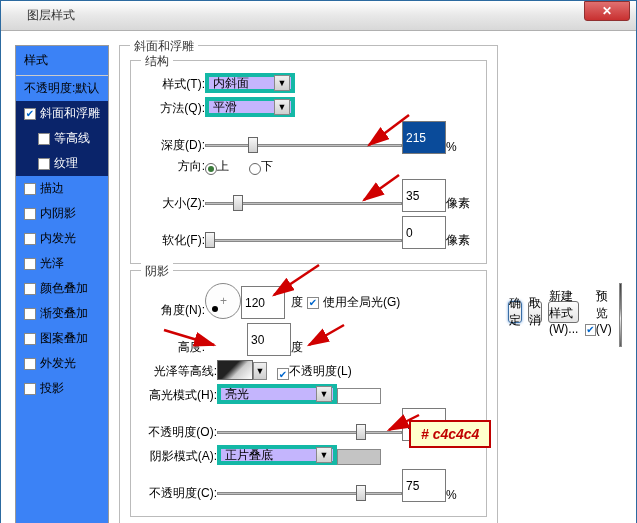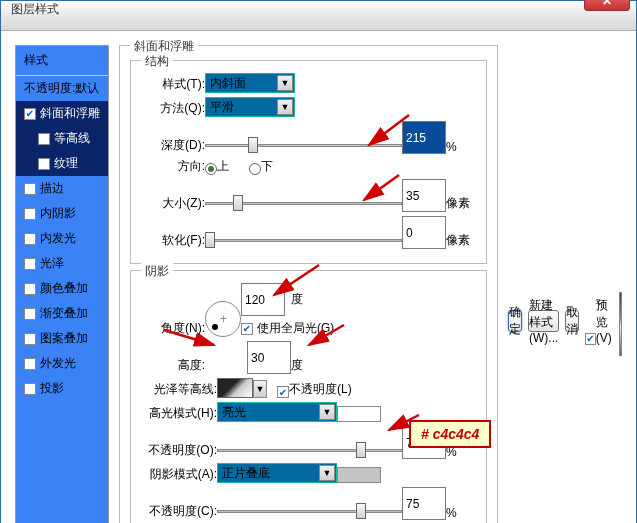--- a/index.html
+++ b/index.html
@@ -1,33 +1,33 @@
 <!DOCTYPE html>
 <html><head>
 <meta charset="utf-8">
 <style>
 *{box-sizing:border-box;margin:0;padding:0;font-family:"Microsoft YaHei",SimSun,sans-serif;font-size:12px}
 body{background:#fff}
 .window{width:637px;border:1px solid #2c6aa0;background:#fff}
-.titlebar{height:30px;background:linear-gradient(#fff,#e8e8e8,#d8d8d8);border-bottom:1px solid #b0b0b0;display:flex;align-items:flex-start;padding:0 0 0 10px}
+.titlebar{height:30px;background:linear-gradient(#fff,#e8e8e8,#d8d8d8);border-bottom:1px solid #b0b0b0;display:flex;align-items:center;padding:0 0 0 26px}
 .titlebar-title{flex:1;color:#333}
 .close-btn{width:46px;height:20px;background:linear-gradient(#e07070,#c83030);color:#fff;display:flex;align-items:center;justify-content:center;border:1px solid #903030;border-radius:0 0 3px 3px;margin-right:6px;margin-top:-10px;font-weight:bold;cursor:pointer}
 .content{display:flex;padding:14px;gap:10px;background:#fff}
 .sidebar{width:94px;border:1px solid #999;background:#3b82f6}
 .sidebar-head{padding:6px 8px;border-bottom:1px solid #ccc}
 .sidebar-item{padding:4px 8px;display:flex;align-items:center;gap:4px}
 .sidebar-item.selected{background:#0a246a;color:#fff}
 .sidebar-item.sub{padding-left:22px}
 .chk{width:12px;height:12px;border:1px solid #888;background:#fff;display:inline-flex;align-items:center;justify-content:center;font-size:10px;color:#0066cc}
 .main{flex:1}
 .fieldset{border:1px solid #bbb;padding:8px 10px 10px;margin-bottom:6px;position:relative}
 .legend{position:absolute;top:-8px;left:10px;background:#fff;padding:0 4px;color:#333}
 .row{display:flex;align-items:flex-end;margin:4px 0;}
 .lbl{width:64px;text-align:right;color:#000}
-.select{border:1px solid #14b8a6;height:20px;padding:0 4px;background:#0369a1;display:flex;align-items:center;justify-content:space-between;min-width:80px}
+.select{border:4px solid #14b8a6;height:20px;padding:0 4px;background:#c4b5fd;display:flex;align-items:center;justify-content:space-between;min-width:80px}
 .select .arr{width:16px;height:16px;background:linear-gradient(#f0f0f0,#d0d0d0);border:1px solid #888;display:flex;align-items:center;justify-content:center;font-size:9px;margin-right:-3px}
 .slider{flex:1;height:18px;position:relative;display:flex;align-items:center}
 .slider-track{height:3px;background:#c0c0c0;border:1px solid #888;flex:1}
 .slider-thumb{position:absolute;width:10px;height:16px;background:linear-gradient(#f8f8f8,#d0d0d0);border:1px solid #666;top:1px}
 .numbox{width:44px;height:33px;border:1px solid #7a7a7a;padding:0 3px;background:#fff}
 .numbox.hl{background:#0a4b9a;color:#fff}
 .unit{width:30px}
 .radio{width:12px;height:12px;border:1px solid #666;border-radius:50%;display:inline-flex;align-items:center;justify-content:center;background:#fff}
 .radio.on::after{content:"";width:6px;height:6px;background:#3a7a3a;border-radius:50%}
 .angle-circle{width:36px;height:36px;border:1px solid #888;border-radius:50%;position:relative;background:#fdfdfd}
@@ -168,21 +168,21 @@
           </div>
         </div>
 
         <div class="fieldset">
           <span class="legend">阴影</span>
           <div class="row">
             <span class="lbl">角度(N):</span>
             <div class="angle-circle">
                 <div class="angle-dot"></div>
               </div>
-            <div style="display:flex;flex-direction:column;gap:4px">
+            <div style="display:flex;gap:4px">
               <div style="display:flex;gap:6px;align-items:center">
                 <input class="numbox" value="120" style="">
                 <span>度</span>
               </div>
               <div style="display:flex;gap:4px;align-items:center">
                 <span class="chk">✔</span>
                 <span>使用全局光(G)</span>
               </div>
             </div>
           </div>
@@ -257,24 +257,24 @@
         <line x1="300" y1="370" x2="270" y2="385" stroke="#d00000" stroke-width="2.5" marker-end="url(#ah)"></line>
       </svg>
       <div class="annot" style="left:290px;top:375px"># c4c4c4</div>
     </div>
 
     <div class="rightcol">
       <div class="btn primary">
           <span>确定</span>
         </div>
       <div class="btn">
+          <span>取消</span>
+        </div>
+      <div class="btn">
           <span>新建样式(W)...</span>
-        </div>
-      <div class="btn">
-          <span>取消</span>
         </div>
       <div class="row" style="margin-top:4px">
           <span class="chk">✔</span>
           <span>预览(V)</span>
         </div>
       <div class="preview-box"></div>
     </div>
   </div>
 </div>
 

